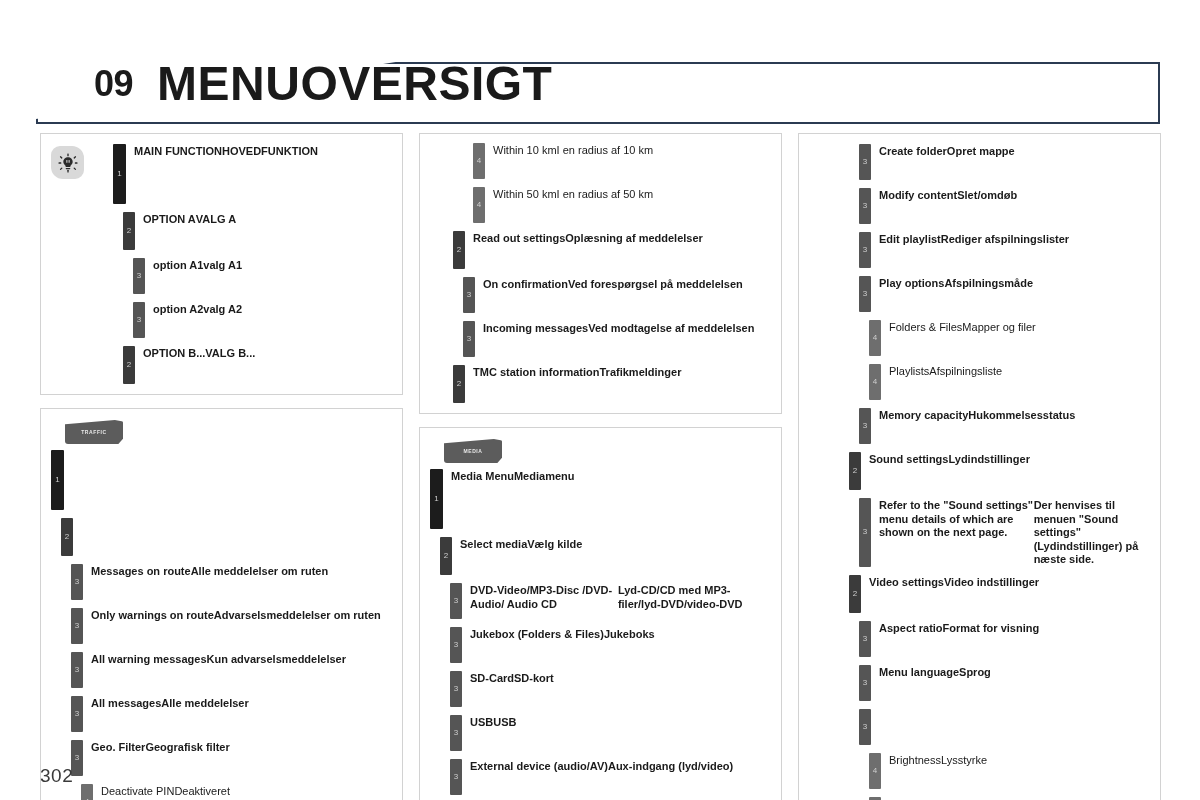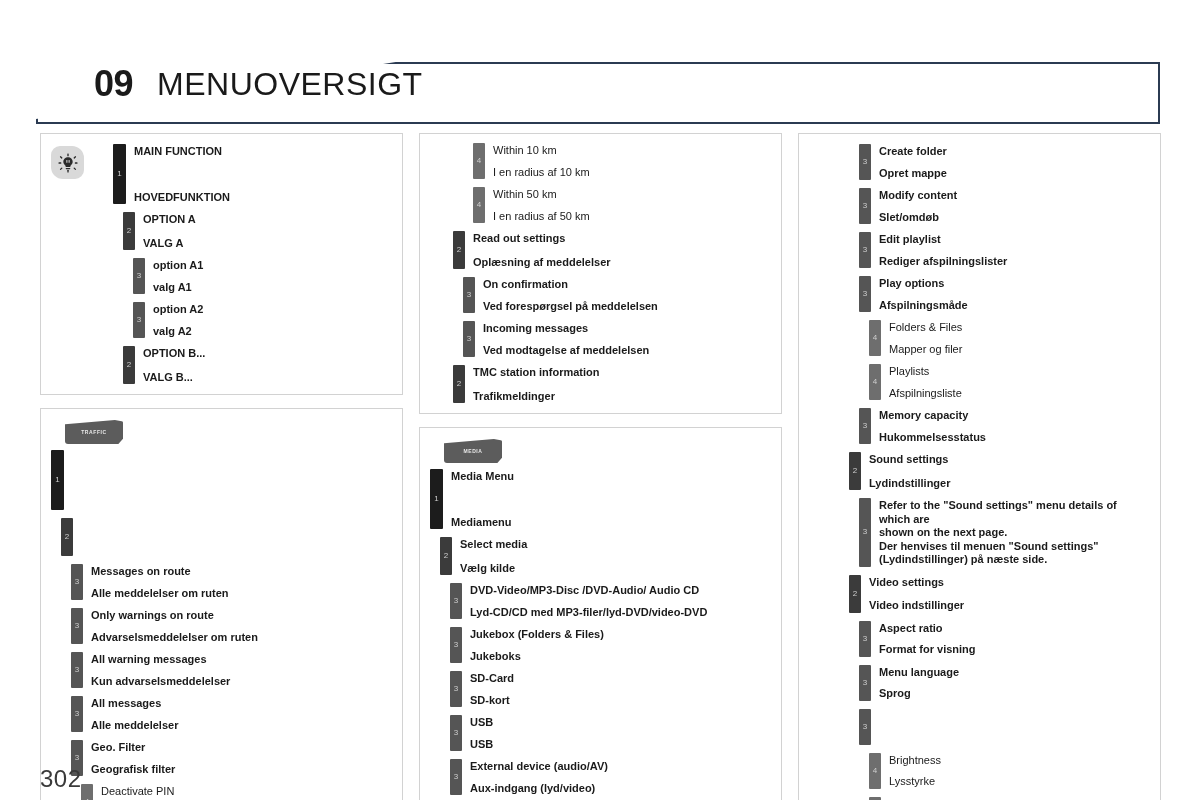--- a/index.html
+++ b/index.html
@@ -41,22 +41,22 @@
     box-sizing: border-box;
   }
   .chapter-num {
     font-size: 36px;
     font-weight: bold;
     letter-spacing: -0.5px;
     color: #1a1a1a;
     line-height: 1;
   }
   .chapter-title {
-    font-size: 32px;
-    font-weight: normal;
+    font-size: 48px;
+    font-weight: bold;
     letter-spacing: 0.5px;
     color: #1a1a1a;
     line-height: 1;
     margin-left: 24px;
   }
 
   
   .columns {
     position: absolute;
     left: 40px;
@@ -141,22 +141,22 @@
 
   .lvl1 { margin-left: 0px;  min-height: 60px; }
   .lvl2 { margin-left: 10px; min-height: 38px; }
   .lvl3 { margin-left: 20px; min-height: 36px; }
   .lvl4 { margin-left: 30px; min-height: 36px; }
 
   .labels {
     padding-left: 8px;
     padding-top: 1px;
     display: flex;
-    flex-direction: column;
-    justify-content: space-between;
+    flex-direction: row;
+    justify-content: center;
   }
   .lbl-en, .lbl-da {
     font-size: 11px;
     line-height: 13.5px;
     color: #1a1a1a;
     white-space: pre-line;
   }
   .lvl1 .lbl-en, .lvl1 .lbl-da,
   .lvl2 .lbl-en, .lvl2 .lbl-da,
   .lvl3 .lbl-en, .lvl3 .lbl-da { font-weight: bold; }
@@ -173,21 +173,21 @@
   .panel-media .rows { margin-left: 0px; }
   .panel-traffic .rows { margin-left: 0px; }
   .panel-right { min-height: 626px; padding-top: 10px; }
   .panel-right .rows { margin-left: 30px; }
 
   
   .page-number {
     position: absolute;
     left: 40px;
     top: 765px;
-    font-size: 24px;
+    font-size: 19px;
     color: #3a3a3a;
     font-weight: normal;
     letter-spacing: 0.5px;
   }
 </style>
 </head>
 <body>
 
 <div class="header"></div>
 <div class="header-inner">

